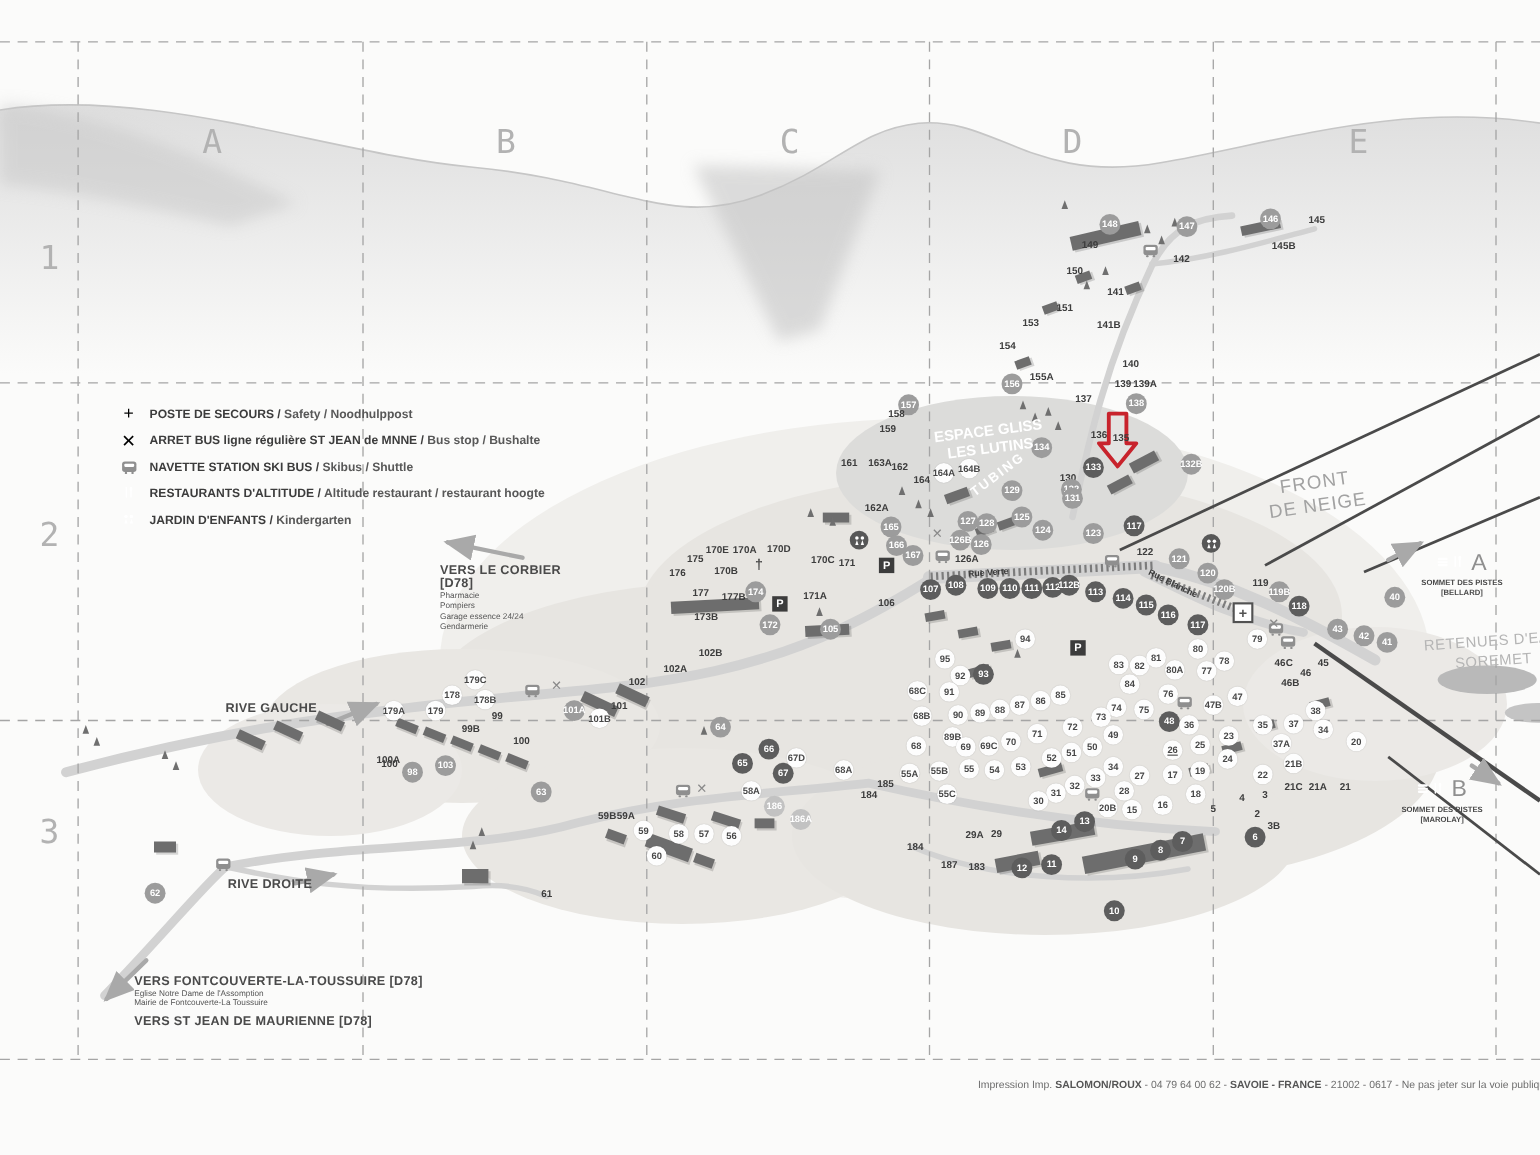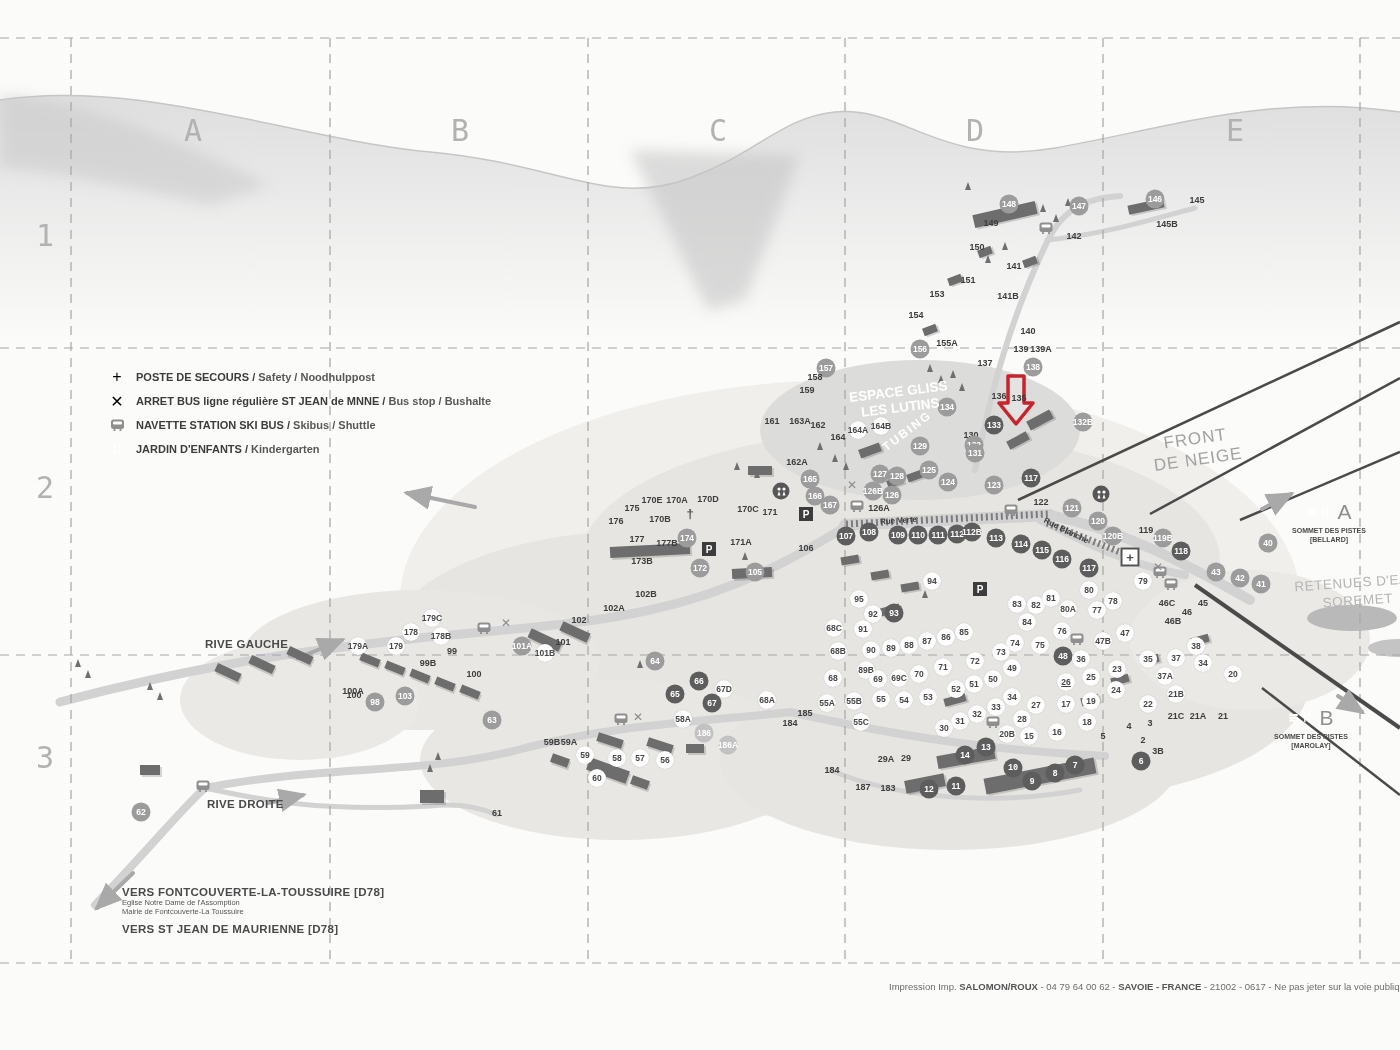--- a/index.html
+++ b/index.html
@@ -550,21 +550,21 @@
       <div class="mk w" style="left: 1007px; top: 734px;">20B</div>
       <div class="mk w" style="left: 1091px; top: 701px;">19</div>
       <div class="mk w" style="left: 1087px; top: 722px;">18</div>
       <div class="mk w" style="left: 1066px; top: 704px;">17</div>
       <div class="mk w" style="left: 1057px; top: 732px;">16</div>
       <div class="mk w" style="left: 1029px; top: 736px;">15</div>
       <div class="mk d" style="left: 965px; top: 755px;">14</div>
       <div class="mk d" style="left: 986px; top: 747px;">13</div>
       <div class="mk d" style="left: 929px; top: 789px;">12</div>
       <div class="mk d" style="left: 956px; top: 786px;">11</div>
-      <div class="mk d" style="left: 1013px; top: 768px; font-family: Liberation Mono, monospace;">10</div>
+      <div class="mk d" style="left: 1013px; top: 828px;">10</div>
       <div class="mk d" style="left: 1032px; top: 781px;">9</div>
       <div class="mk d" style="left: 1055px; top: 773px;">8</div>
       <div class="mk d" style="left: 1075px; top: 765px;">7</div>
       <div class="mk d" style="left: 1141px; top: 761px;">6</div>
       <div class="mk t" style="left: 1103px; top: 736px;">5</div>
       <div class="mk t" style="left: 1129px; top: 726px;">4</div>
       <div class="mk t" style="left: 1150px; top: 723px;">3</div>
       <div class="mk t" style="left: 1143px; top: 740px;">2</div>
       <div class="mk t" style="left: 1158px; top: 751px;">3B</div>
       <div class="mk g" style="left: 375px; top: 702px;">98</div>
@@ -611,31 +611,51 @@
             <rect x="1" y="0.5" width="13" height="9.5" rx="2.5" fill="#8f8f8f"></rect>
             <rect x="3" y="2.5" width="9" height="3" rx="1" fill="#fff"></rect>
             <circle cx="4.5" cy="11" r="1.1" fill="#8f8f8f"></circle>
             <circle cx="10.5" cy="11" r="1.1" fill="#8f8f8f"></circle>
           </svg>
         </div>
         <div class="txt"><b>NAVETTE STATION SKI BUS /</b> <span class="tr">Skibus / Shuttle</span></div>
       </div>
       <div class="lrow">
         <div class="ic">
+          <span class="dot"><svg width="10" height="11" viewBox="0 0 10 11">
+              <rect x="2.2" y="0.5" width="1.4" height="10" rx="0.7" fill="#fff"></rect>
+              <rect x="6.4" y="0.5" width="1.4" height="10" rx="0.7" fill="#fff"></rect>
+              <rect x="5.9" y="0.5" width="2.4" height="4" rx="1.2" fill="#fff"></rect>
+            </svg></span>
+        </div>
+        <div class="txt"><b>RESTAURANTS D'ALTITUDE /</b> <span class="tr">Altitude restaurant / restaurant hoogte</span></div>
+      </div>
+      <div class="lrow">
+        <div class="ic">
           <span class="dot"><svg width="12" height="10" viewBox="0 0 12 10">
               <circle cx="3.5" cy="2.5" r="1.6" fill="#fff"></circle>
               <circle cx="8.5" cy="2.5" r="1.6" fill="#fff"></circle>
               <path d="M2,9 L3.5,4.5 L5,9 Z" fill="#fff"></path>
               <path d="M7,9 L8.5,4.5 L10,9 Z" fill="#fff"></path>
             </svg></span>
         </div>
         <div class="txt"><b>JARDIN D'ENFANTS /</b> <span class="tr">Kindergarten</span></div>
       </div>
     </div>
 
+  <div class="lbl" style="left:400px;top:513px;">
+    <div class="big">VERS LE CORBIER</div>
+    <div class="big">[D78]</div>
+    <div class="sm" id="corbier-lines">
+        <div>Pharmacie</div>
+        <div>Pompiers</div>
+        <div>Garage essence 24/24</div>
+        <div>Gendarmerie</div>
+      </div>
+  </div>
   <div class="lbl" style="left:205px;top:638px;">
     <div class="big">RIVE GAUCHE</div>
   </div>
   <div class="lbl" style="left:207px;top:798px;">
     <div class="big">RIVE DROITE</div>
   </div>
   <div class="lbl" style="left:122px;top:886px;">
     <div class="big">VERS FONTCOUVERTE-LA-TOUSSUIRE [D78]</div>
     <div class="sm" id="fontcouverte-lines">
         <div>Eglise Notre Dame de l'Assomption</div>

